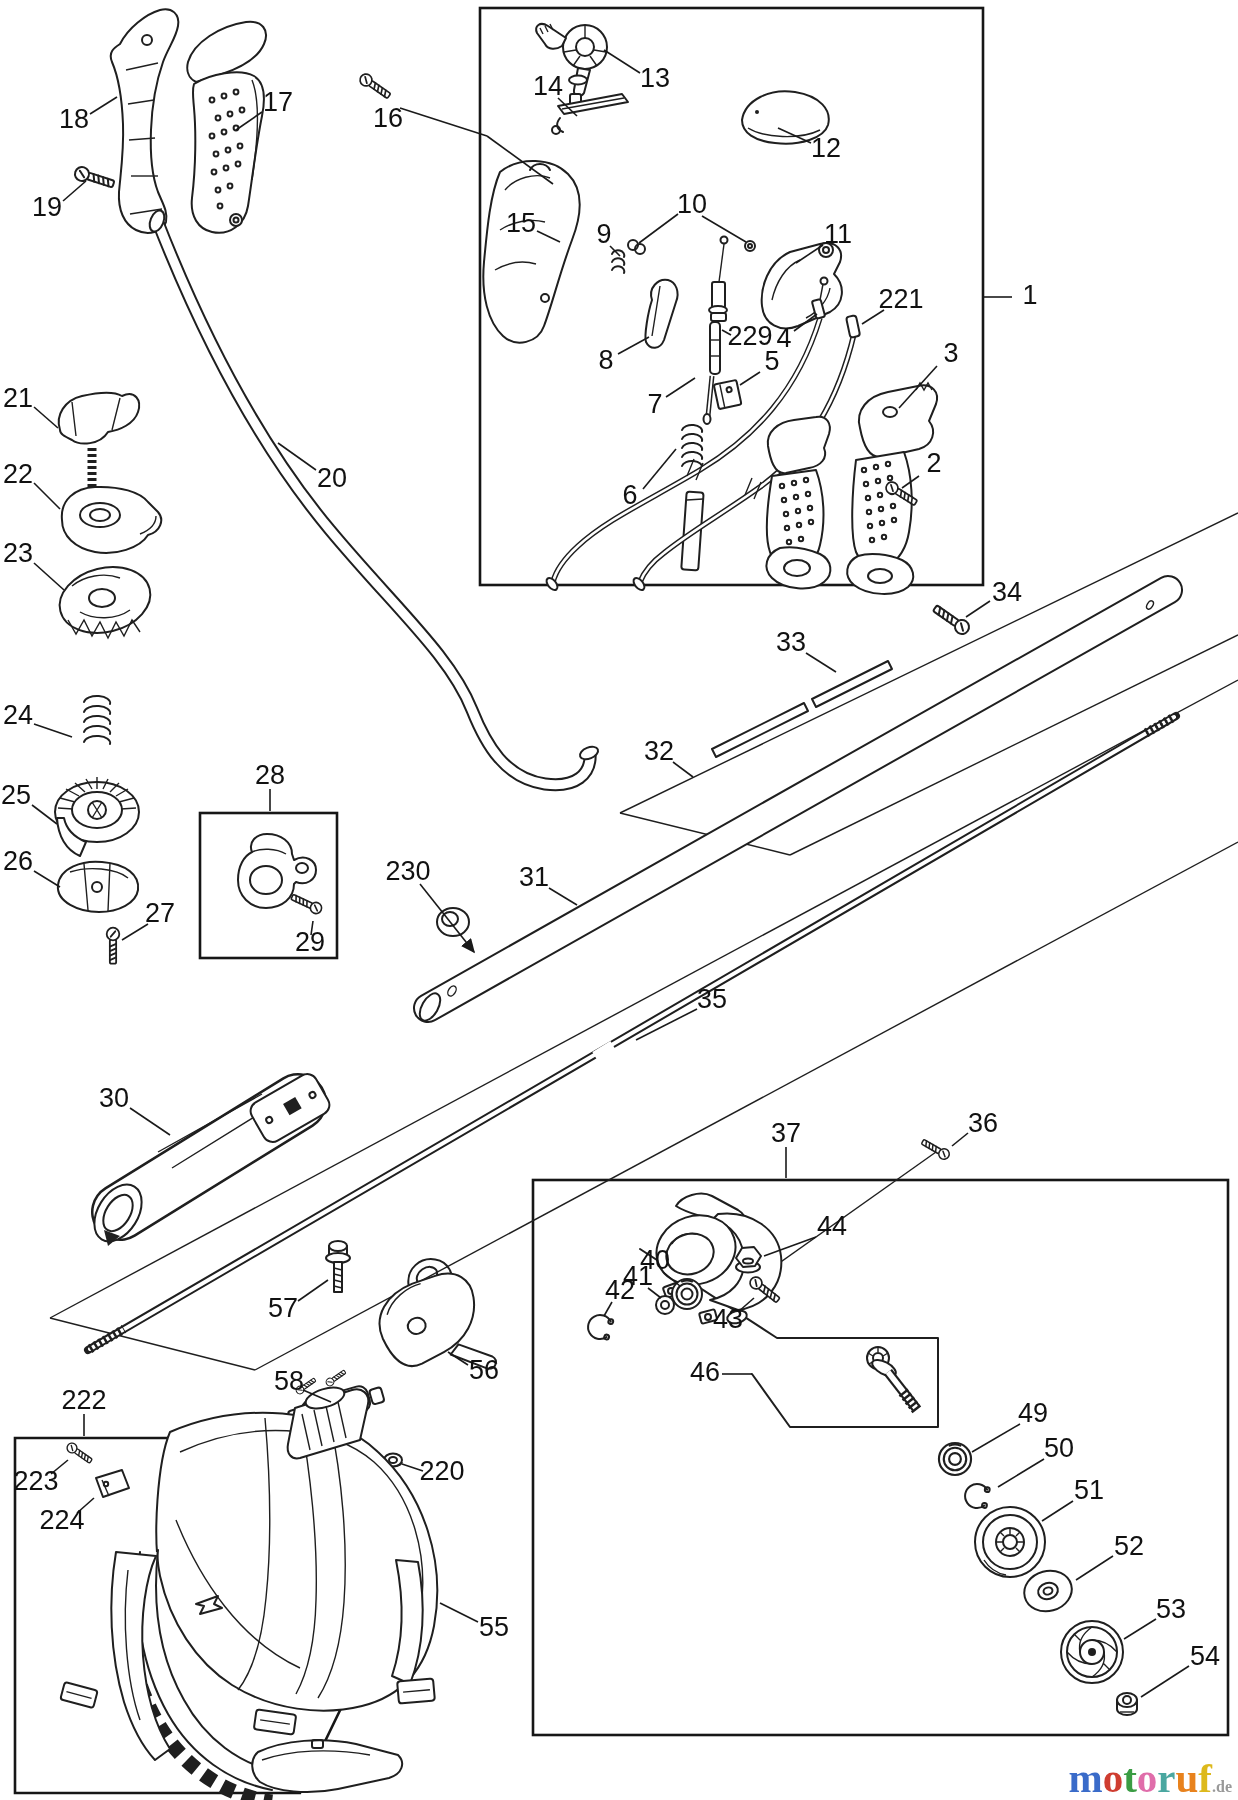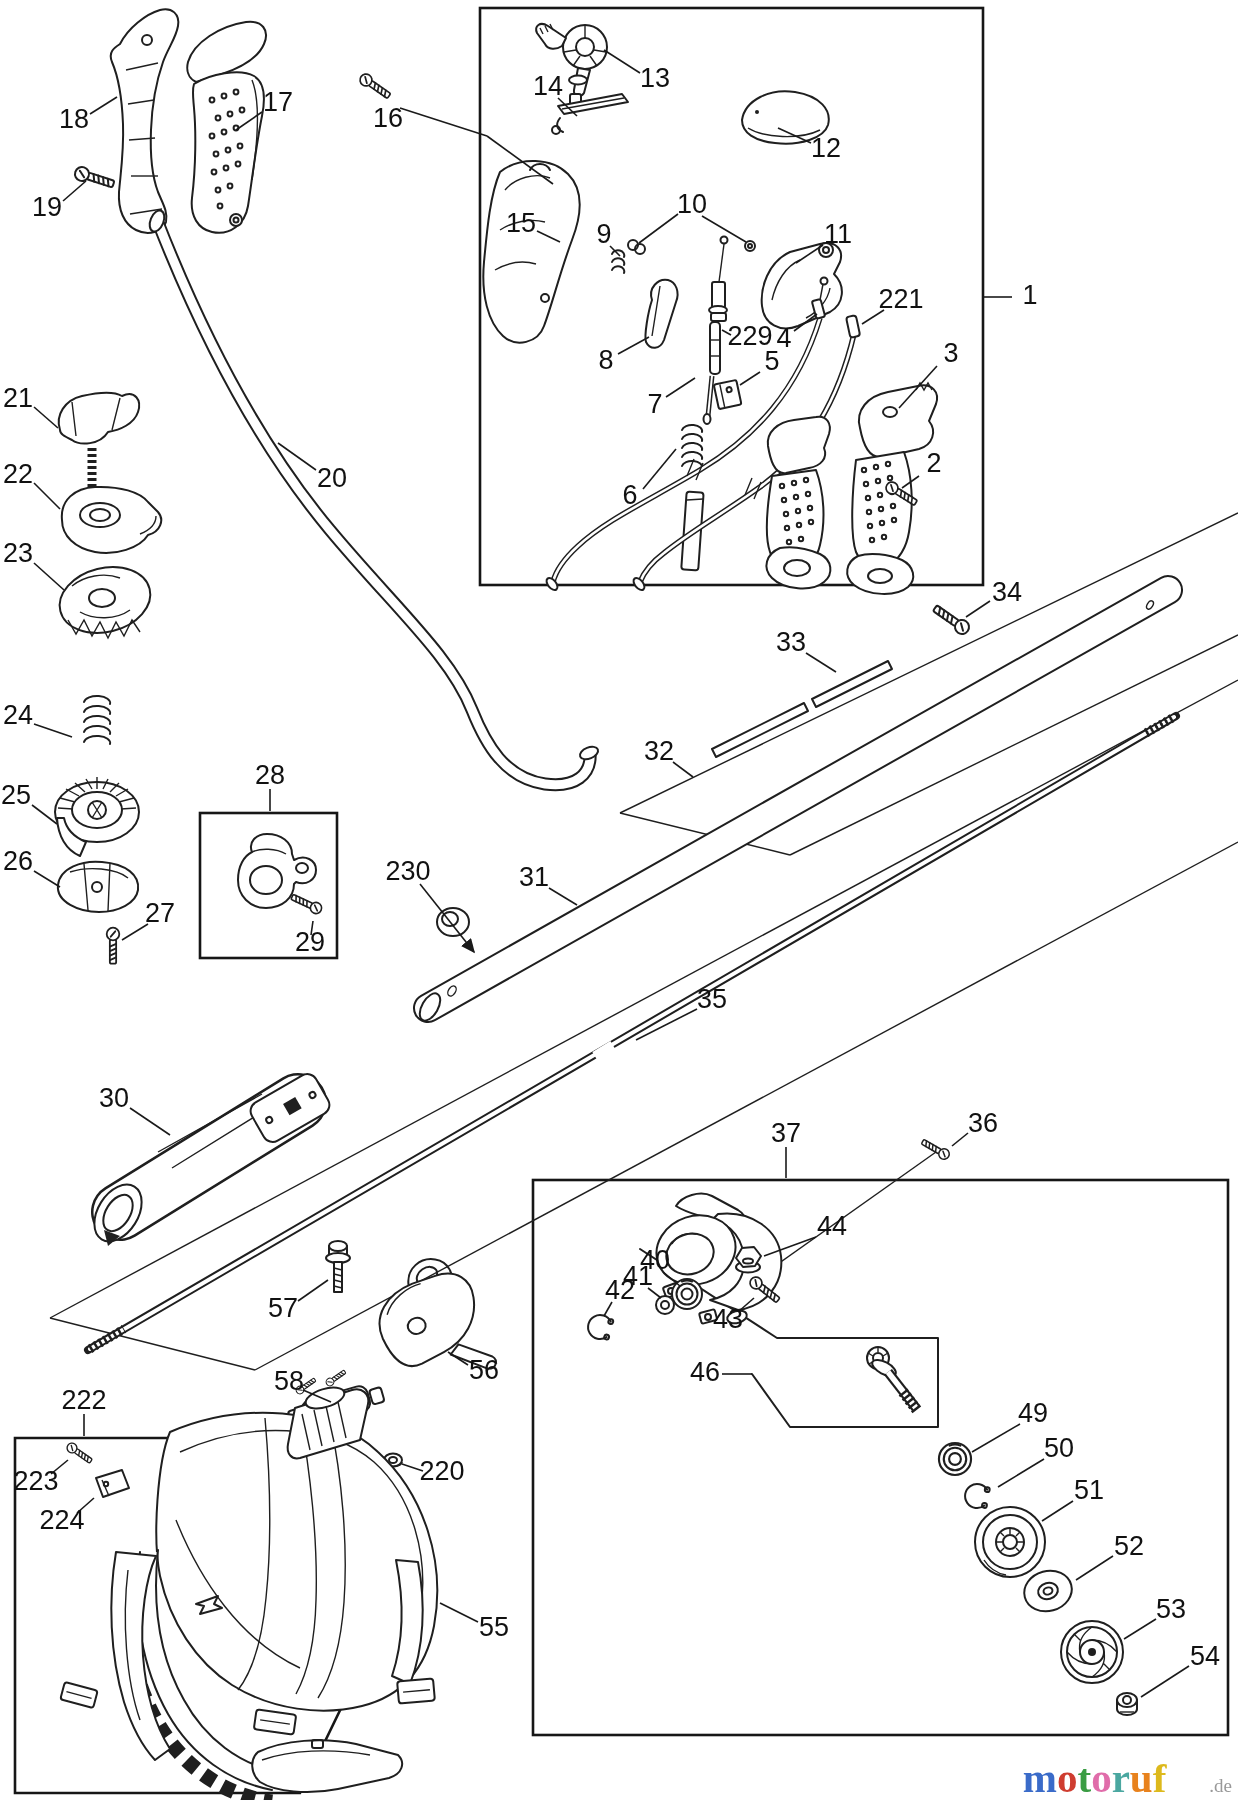--- a/index.html
+++ b/index.html
@@ -13,21 +13,21 @@
   .thin{fill:none;stroke:#1f1f1f;stroke-width:1.4;}
   .box{fill:none;stroke:#161616;stroke-width:2.6;}
   .dot{fill:#1f1f1f;stroke:none;}
   .hole{fill:#1f1f1f;}
   .leader{stroke:#1a1a1a;stroke-width:1.6;}
   .plabel{font-family:"Liberation Sans",sans-serif;font-size:27px;fill:#111;
           text-anchor:middle;dominant-baseline:middle;}
   .logo{position:absolute;right:6px;top:1756px;width:260px;text-align:right;
         font-family:"Liberation Serif",serif;font-weight:bold;font-size:41px;
         letter-spacing:0px;line-height:44px;user-select:none;}
-  .logo .suffix{font-size:19px;color:#999;font-weight:normal;margin-left:43px;}
+  .logo .suffix{font-size:16px;color:#999;font-weight:bold;}
 </style>
 </head>
 <body>
 
 <div class="stage">
 <svg id="diagram" width="1238" height="1800" viewBox="0 0 1238 1800">
   <defs>
     <marker id="arrowhead" markerWidth="10" markerHeight="8" refX="8" refY="4" orient="auto">
       <path d="M0,0 L9,4 L0,8 Z" fill="#1a1a1a"></path>
     </marker>

